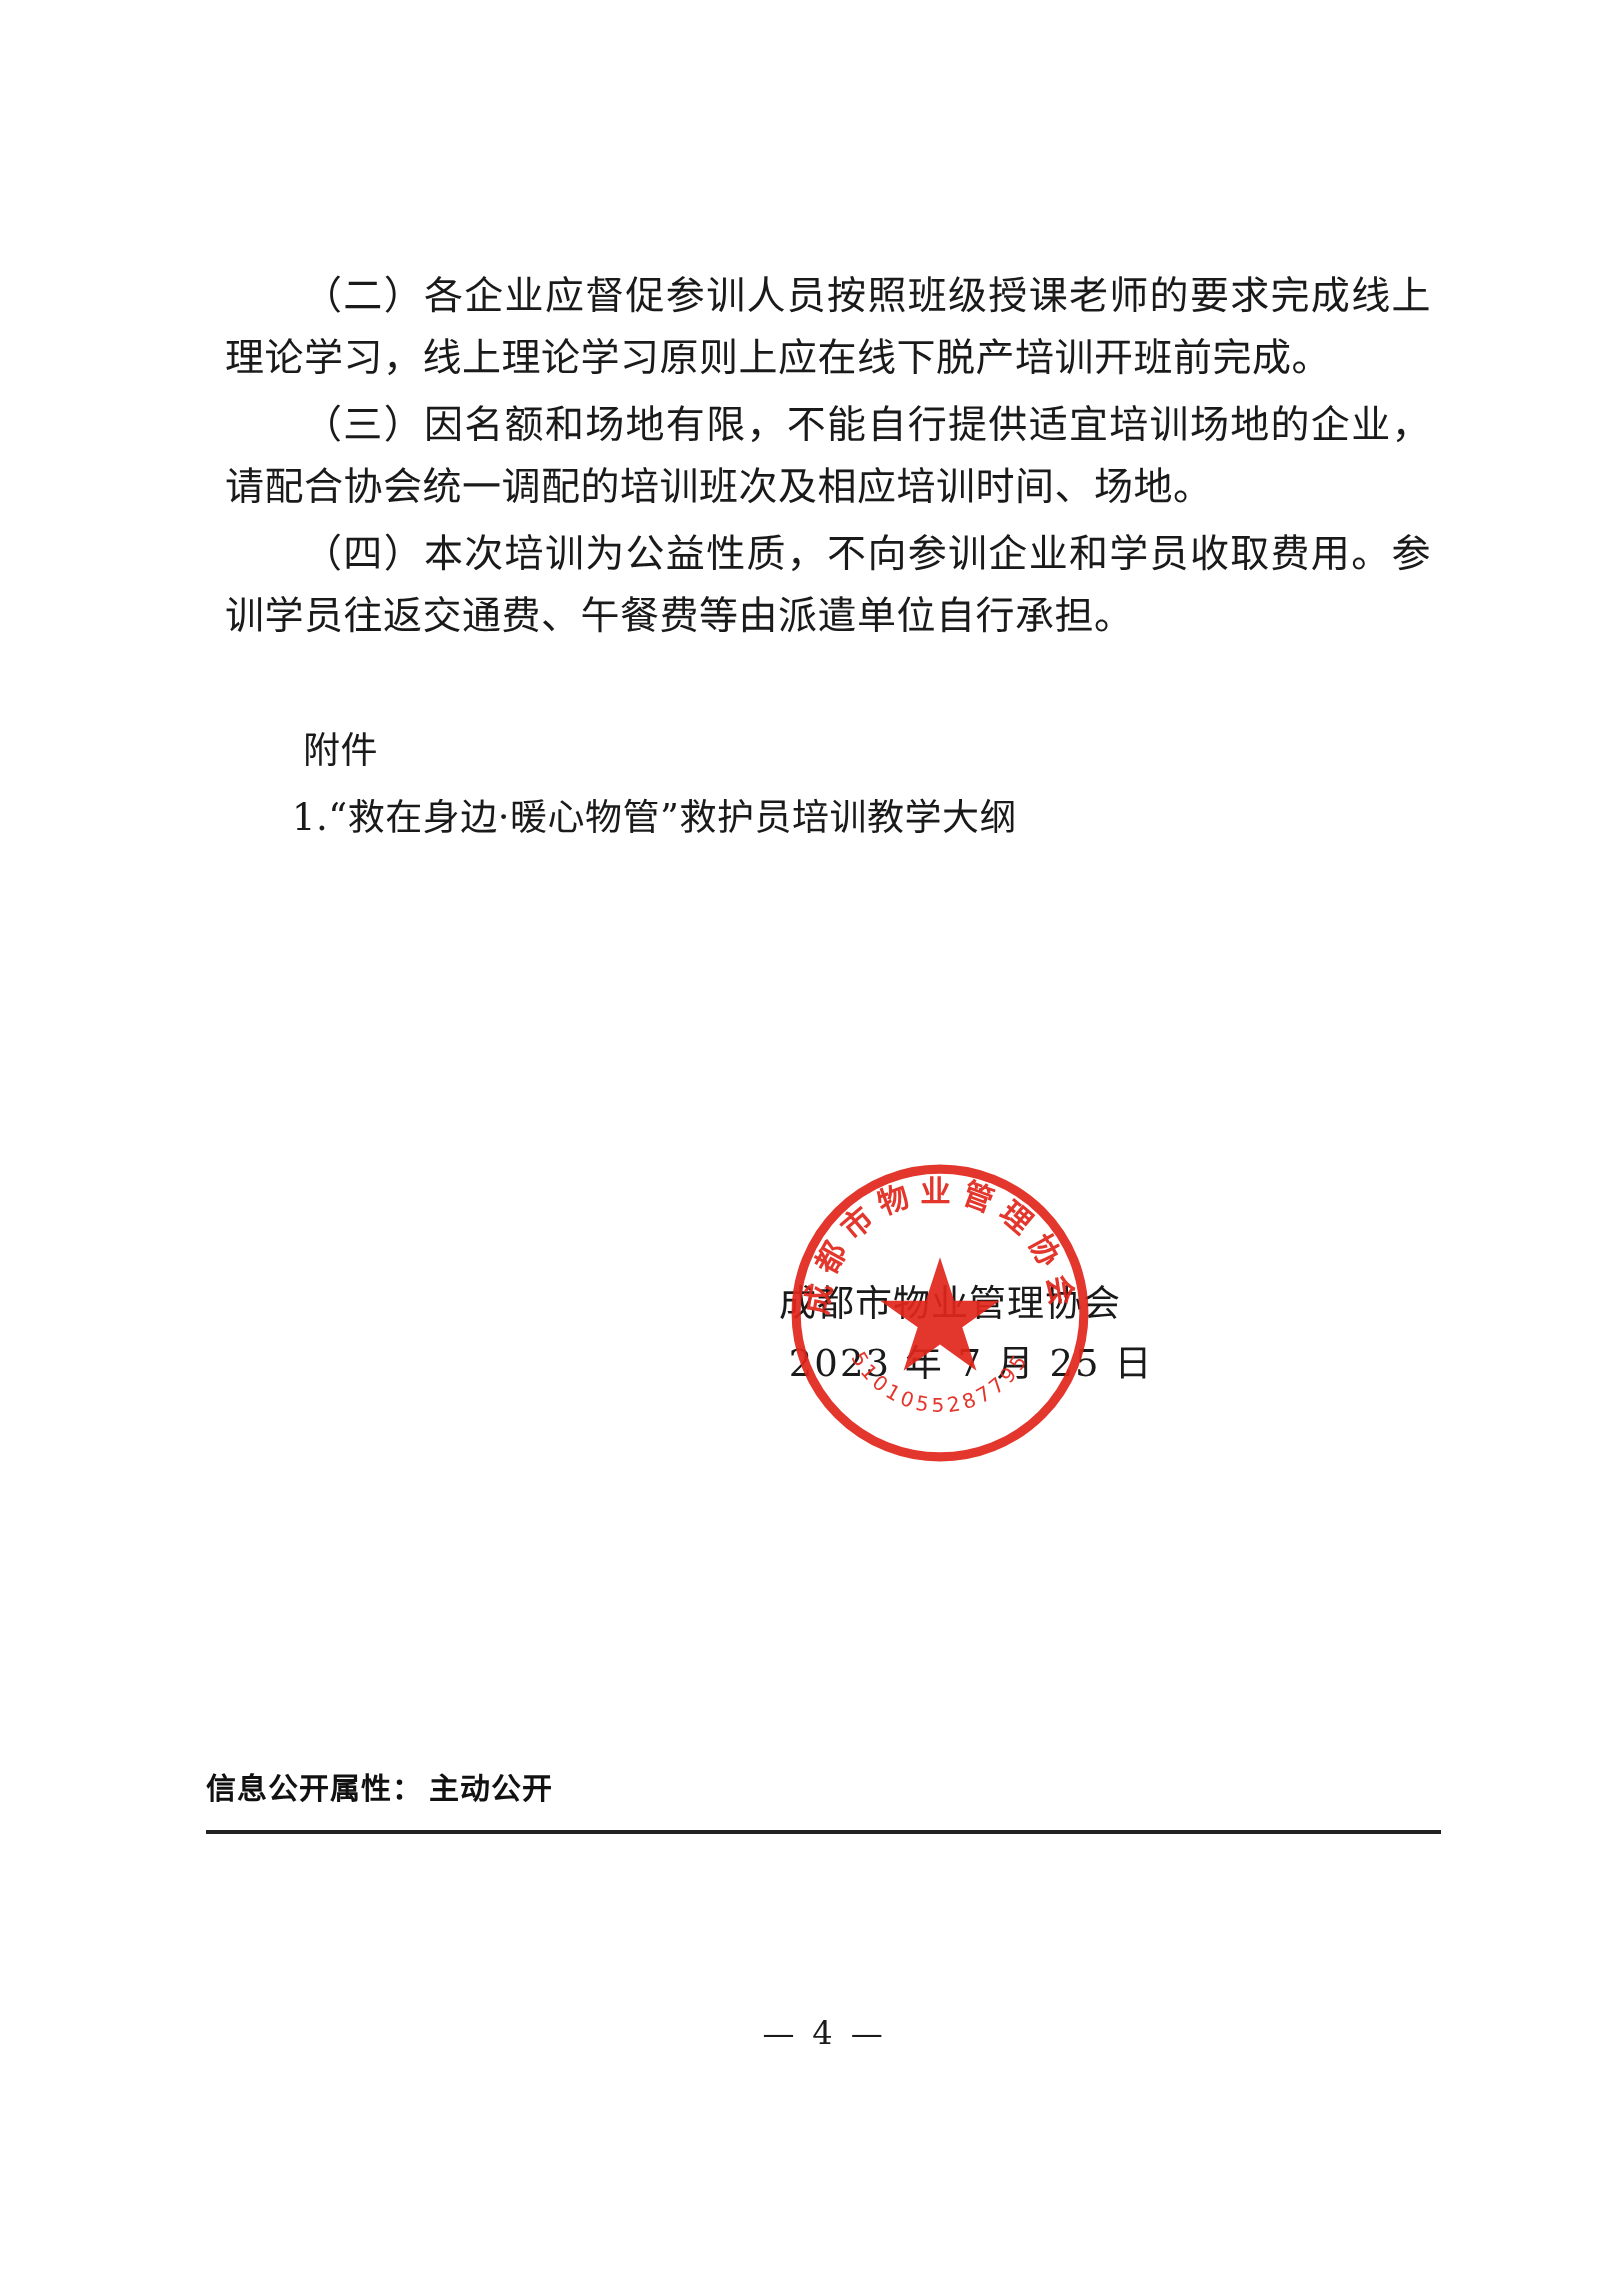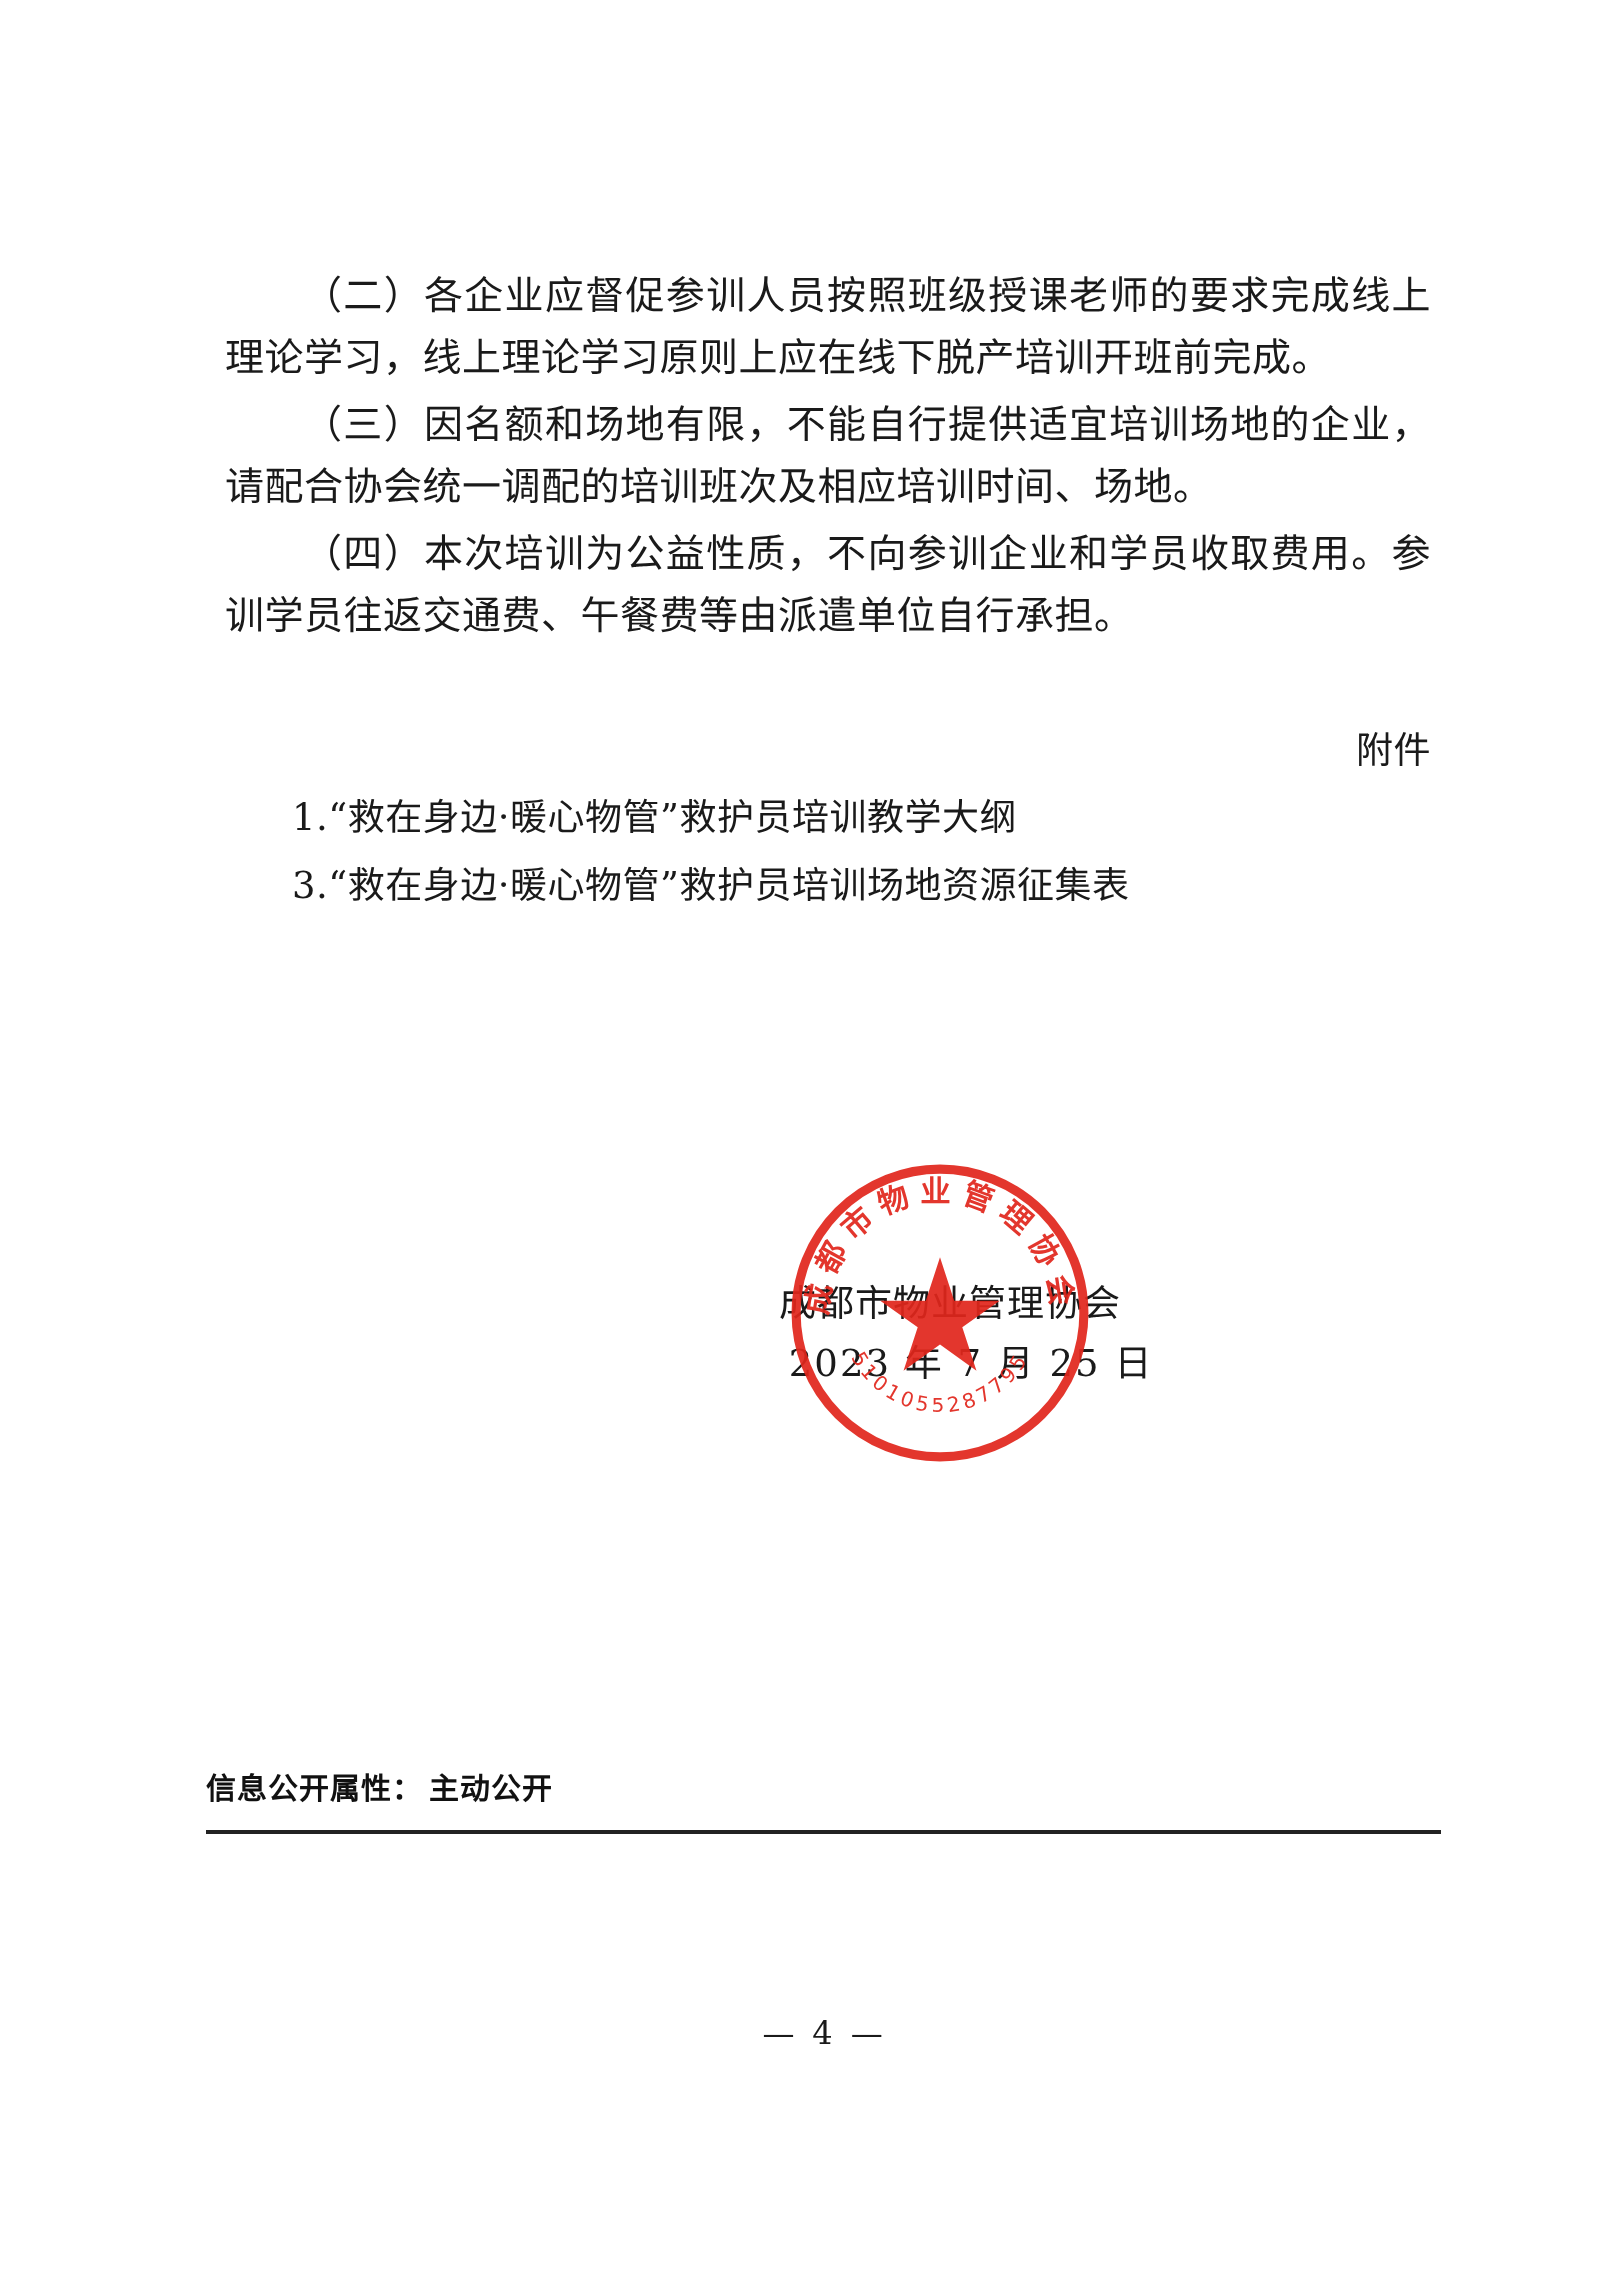--- a/index.html
+++ b/index.html
@@ -41,21 +41,20 @@
   }
   .attachments-block {
     margin-top: 76px;
   }
   .attach-title {
     font-size: 37px;
     line-height: 1.55;
     margin: 0 0 3.9px 0;
     text-indent: 78px;
     letter-spacing: 0.5px;
-    text-align: right;
   }
   .attach-item {
     font-size: 37px;
     line-height: 1.62;
     margin: 8px;
     text-indent: 59px;
     letter-spacing: 0.5px;
   }
 
   
@@ -139,21 +138,20 @@
 <div class="page">
 
   <div class="content">
     <p class="body-para indent">（二）各企业应督促参训人员按照班级授课老师的要求完成线上理论学习，线上理论学习原则上应在线下脱产培训开班前完成。</p>
     <p class="body-para indent">（三）因名额和场地有限，不能自行提供适宜培训场地的企业，请配合协会统一调配的培训班次及相应培训时间、场地。</p>
     <p class="body-para indent">（四）本次培训为公益性质，不向参训企业和学员收取费用。参训学员往返交通费、午餐费等由派遣单位自行承担。</p>
 
     <div class="attachments-block">
       <p class="attach-title">附件</p>
       <p class="attach-item">1.“救在身边·暖心物管”救护员培训教学大纲</p>
-      <p class="attach-item">3.“救在身边·暖心物管”救护员培训场地资源征集表</p>
     </div>
   </div>
 
   <div class="sign-area">
     <p class="sign-line">成都市物业管理协会</p>
     <p class="sign-line date">2023 年 7 月 25 日</p>
   </div>
 
   <svg class="seal" viewBox="0 0 300 300" aria-hidden="true">
     <defs>

